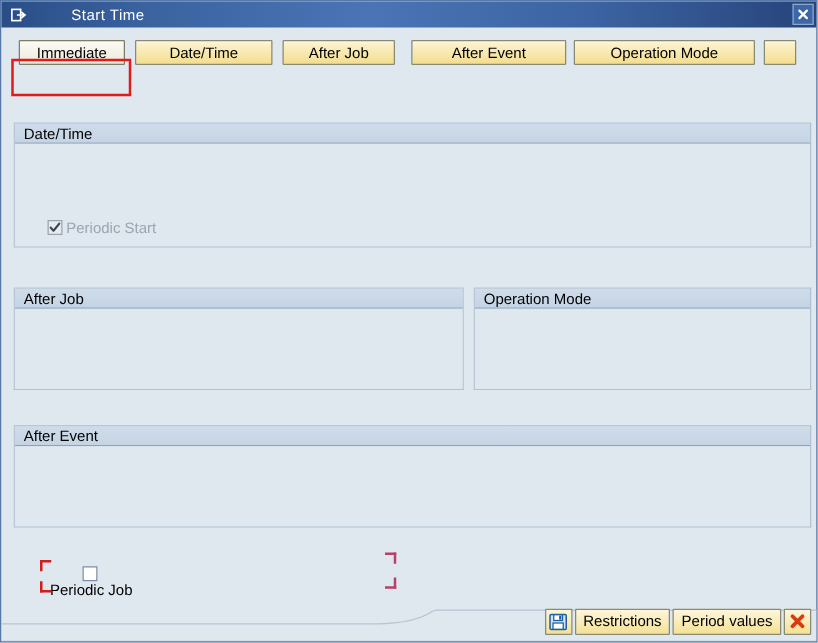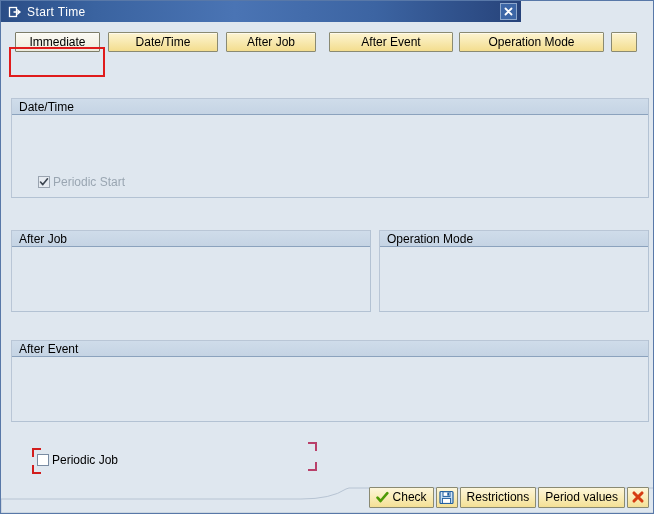--- a/index.html
+++ b/index.html
@@ -24,26 +24,27 @@
     background: #dfe7ef;
     border: 1px solid #5878a8;
     box-sizing: border-box;
     overflow: hidden;
   }
 
   
   #titlebar {
     position: absolute;
     left: 0; top: 0;
-    width: 520px;
+    width: 654px;
     height: 21px;
     background: linear-gradient(to right, #2a4d86 0%, #3a63a0 18%, #4a74b4 45%, #3c64a2 72%, #27437a 100%);
     display: flex;
     align-items: center;
     box-sizing: border-box;
+    gap: 30px;
   }
   .title-icon {
     width: 14px;
     height: 14px;
     margin-left: 7px;
     margin-right: 5px;
     flex: 0 0 auto;
     position: relative;
   }
   .title-icon svg { display:block; }
@@ -296,45 +297,37 @@
     <div class="gb-body"></div>
   </div>
 
   <div class="groupbox" style="left:10px; top:339px; width:638px; height:82px;">
     <div class="gb-header">
       <span class="gb-title">After Event</span>
     </div>
     <div class="gb-body"></div>
   </div>
 
-  <div class="cb-row" style="left:36px; top:452px;">
+  <div class="cb-row" style="left:36px; top:452px;flex-direction:column;">
     <span class="cb-box"></span>
     <span class="cb-label">Periodic Job</span>
   </div>
 
   <div class="bracket tl" style="left:31px; top:447px;"></div>
   <div class="bracket bl" style="left:31px; top:464px;"></div>
   <div class="bracket tr" style="left:307px; top:441px;"></div>
   <div class="bracket br" style="left:307px; top:461px;"></div>
 
   <div id="bottom-panel">
     <svg width="654" height="36" viewBox="0 0 654 36">
       <path d="M0 22 L300 22 Q330 22 345 12 L348 11 L654 11 L654 36 L0 36 Z" fill="#dfe7ef" stroke="#b7c4d3" stroke-width="1"></path>
     </svg>
   </div>
 
   <div id="bottom-toolbar">
-      <div class="tb-btn">
-        <span class="tb-icon">
-          <svg width="13" height="13" viewBox="0 0 13 13">
-            <path d="M1.5 6.6 L4.6 10 L11.3 2.2" fill="none" stroke="#4e9a06" stroke-width="2.6" stroke-linecap="round" stroke-linejoin="round"></path>
-          </svg>
-        </span>
-        <span>Check</span>
-      </div>
       <div class="tb-btn icon-only">
         <span class="tb-icon">
           <svg width="15" height="15" viewBox="0 0 15 15">
             <rect x="1" y="1.5" width="13" height="12" rx="1" fill="#cfe4f5" stroke="#1f5d9e" stroke-width="1.2"></rect>
             <rect x="4" y="1.8" width="7" height="4.6" fill="#ffffff" stroke="#1f5d9e" stroke-width="1"></rect>
             <rect x="8.3" y="2.5" width="1.8" height="3.2" fill="#1f5d9e"></rect>
             <rect x="3.4" y="8.4" width="8.2" height="5" fill="#ffffff" stroke="#1f5d9e" stroke-width="1"></rect>
           </svg>
         </span>
       </div>

